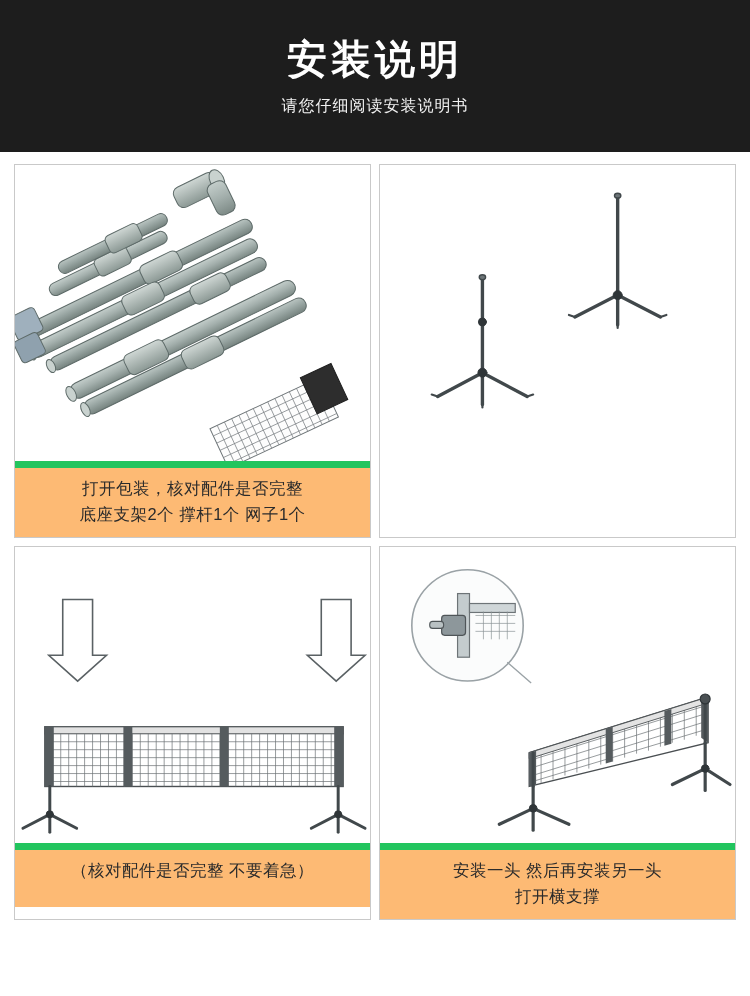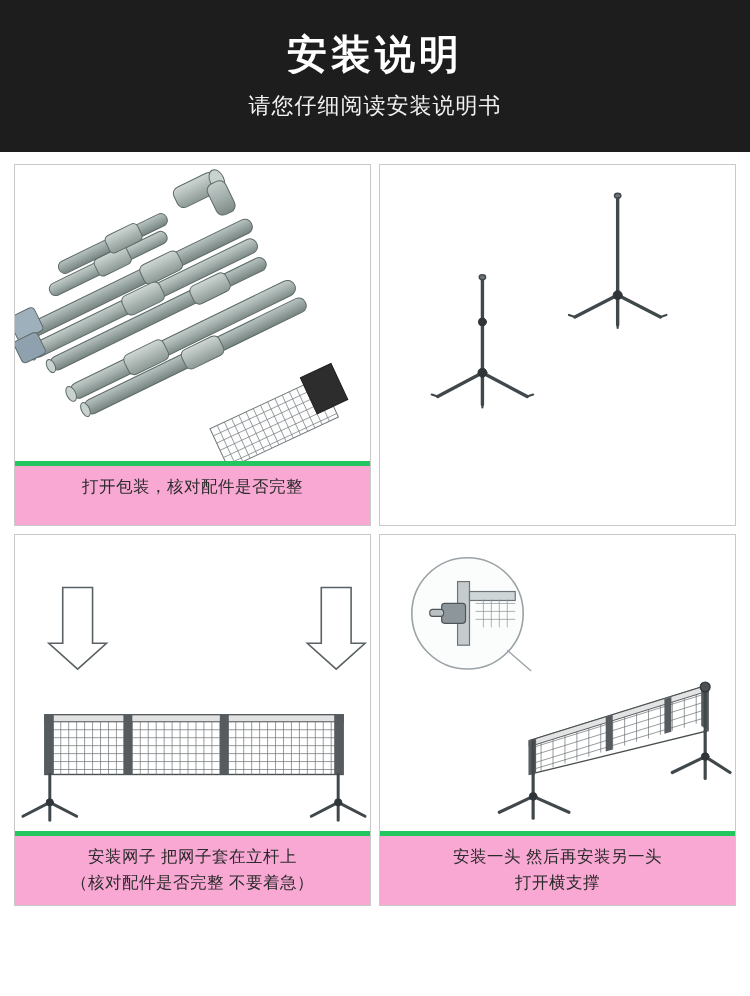--- a/index.html
+++ b/index.html
@@ -35,21 +35,21 @@
   .header-title {
     color: #ffffff;
     font-size: 40px;
     font-weight: bold;
     letter-spacing: 4px;
     line-height: 1.15;
     margin-bottom: 14px;
   }
   .header-sub {
     color: #f2f2f2;
-    font-size: 22px;
+    font-size: 16px;
     letter-spacing: 1px;
   }
   
   .grid {
     position: absolute;
     left: 14px;
     top: 164px;
     width: 722px;
     display: flex;
     flex-wrap: wrap;
@@ -63,22 +63,22 @@
     display: flex;
     flex-direction: column;
   }
   .card .art {
     position: relative;
     height: 296px;
     background: #ffffff;
     overflow: hidden;
   }
   .card .caption {
-    background: #f9a8d4;
-    border-top: 5px solid #22c55e;
+    background: #fdba74;
+    border-top: 7px solid #22c55e;
     padding: 8px 6px 10px 6px;
     text-align: center;
     color: #2b2b2b;
     font-size: 16.5px;
     line-height: 1.55;
     letter-spacing: 0.5px;
     min-height: 64px;
     box-sizing: border-box;
   }
   .card .caption div { white-space: nowrap; }
@@ -201,20 +201,21 @@
               <line x1="196" y1="260" x2="318" y2="260"></line>
               <line x1="196" y1="268" x2="318" y2="268"></line>
               <line x1="196" y1="276" x2="318" y2="276"></line>
             </g>
             <rect x="300" y="228" width="34" height="40" fill="#2d2d2d" stroke="#1f1f1f" stroke-width="1"></rect>
           </g>
         </svg>
       </div>
       <div class="caption">
         <div>打开包装，核对配件是否完整</div>
+        <div>底座支架2个  撑杆1个  网子1个</div>
       </div>
     </div>
 
     <div class="card">
       <div class="art">
         <svg viewBox="0 0 357 296">
           <g stroke="#41484b" fill="none" stroke-linecap="round">
 
             <g stroke-width="3.4">
               <line x1="239" y1="30" x2="239" y2="130"></line>
@@ -327,21 +328,20 @@
               <line x1="325" y1="268" x2="298" y2="282"></line>
               <line x1="325" y1="268" x2="352" y2="282"></line>
               <line x1="325" y1="268" x2="325" y2="286"></line>
             </g>
             <circle cx="35" cy="268" r="3.6" fill="#2f3538" stroke="#2f3538"></circle>
             <circle cx="325" cy="268" r="3.6" fill="#2f3538" stroke="#2f3538"></circle>
           </g>
         </svg>
       </div>
       <div class="caption">
-        <div>安装网子 把网子套在立杆上</div>
         <div>（核对配件是否完整 不要着急）</div>
       </div>
     </div>
 
     <div class="card">
       <div class="art">
         <svg viewBox="0 0 357 296">
 
           <g>
             <circle cx="88" cy="78" r="56" fill="#fbfcfc" stroke="#9aa2a6" stroke-width="1.6"></circle>

